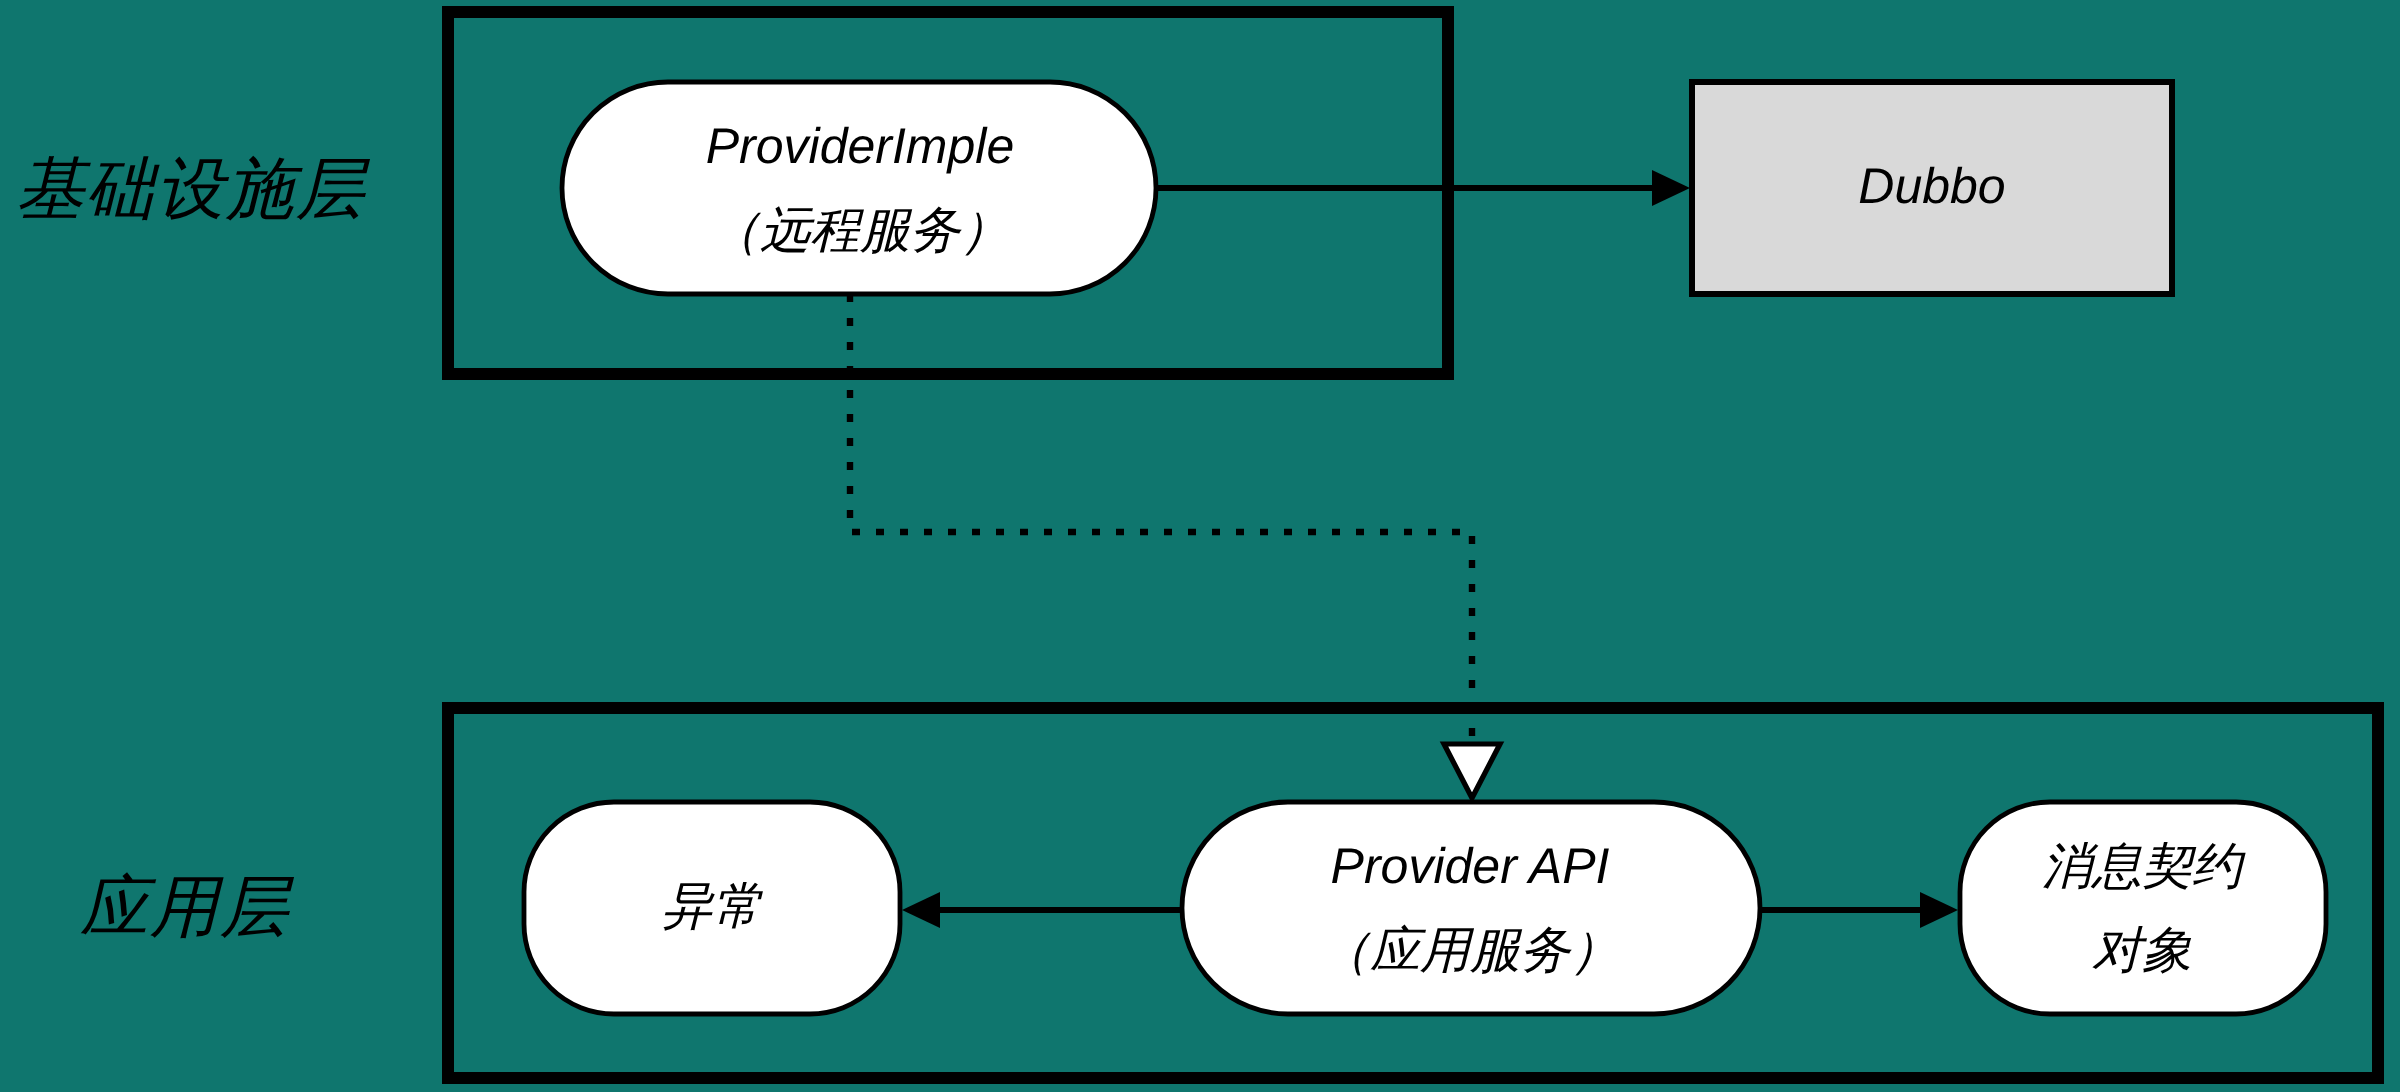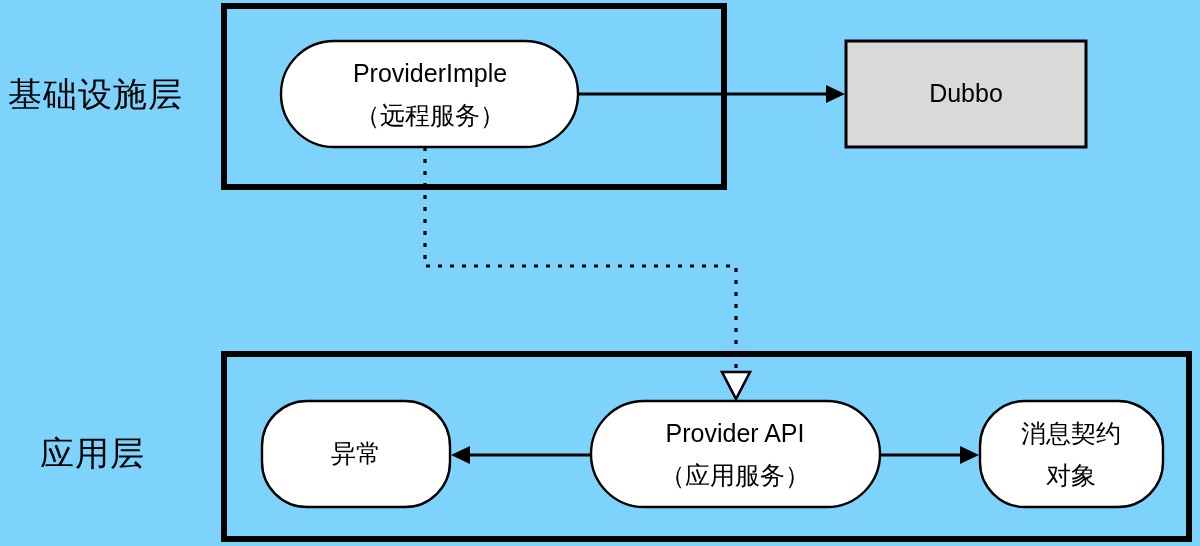--- a/index.html
+++ b/index.html
@@ -11,21 +11,22 @@
     width: 1200px;
     height: 546px;
     font-family: "Liberation Sans", "DejaVu Sans", sans-serif;
     color: #000000;
     overflow: hidden;
   }
   #diagram-root {
     position: relative;
     width: 1200px;
     height: 546px;
-    background: #7dd3fc;
+    background: #0f766e;
+    font-style: italic;
   }
   svg#architecture-diagram {
     display: block;
     width: 1200px;
     height: 546px;
   }
   .layer-container {
     fill: none;
     stroke: #000000;
     stroke-width: 6;

